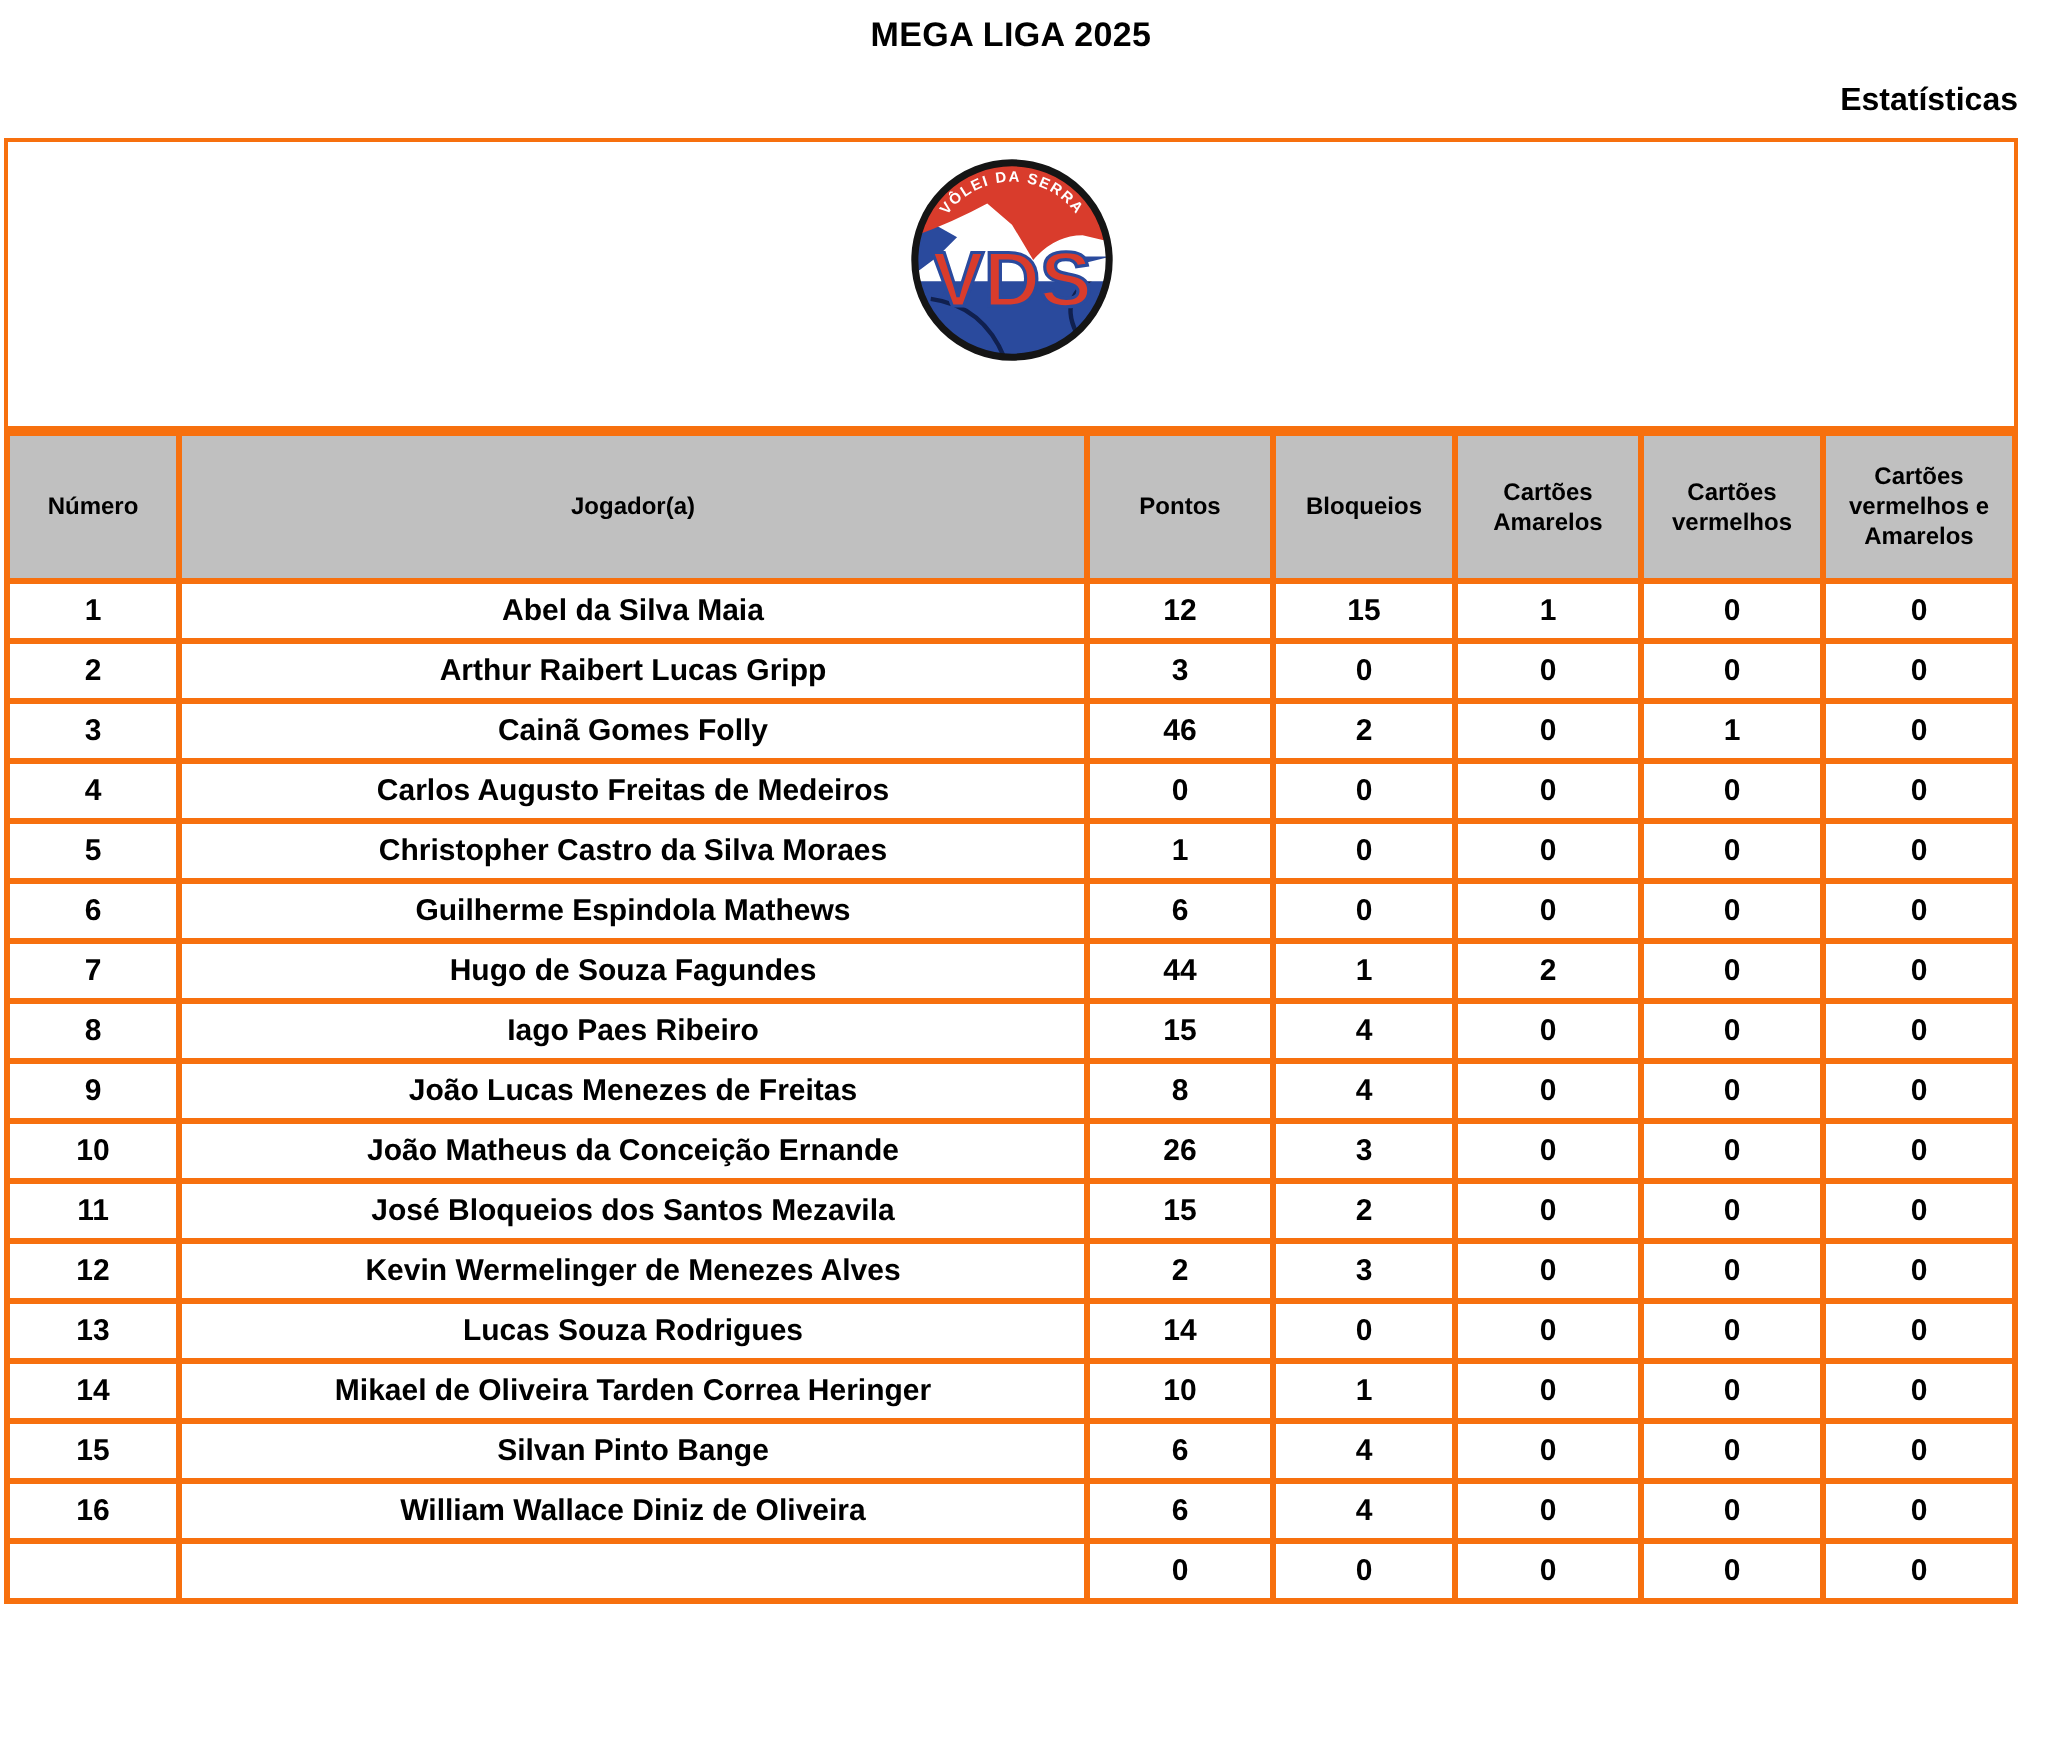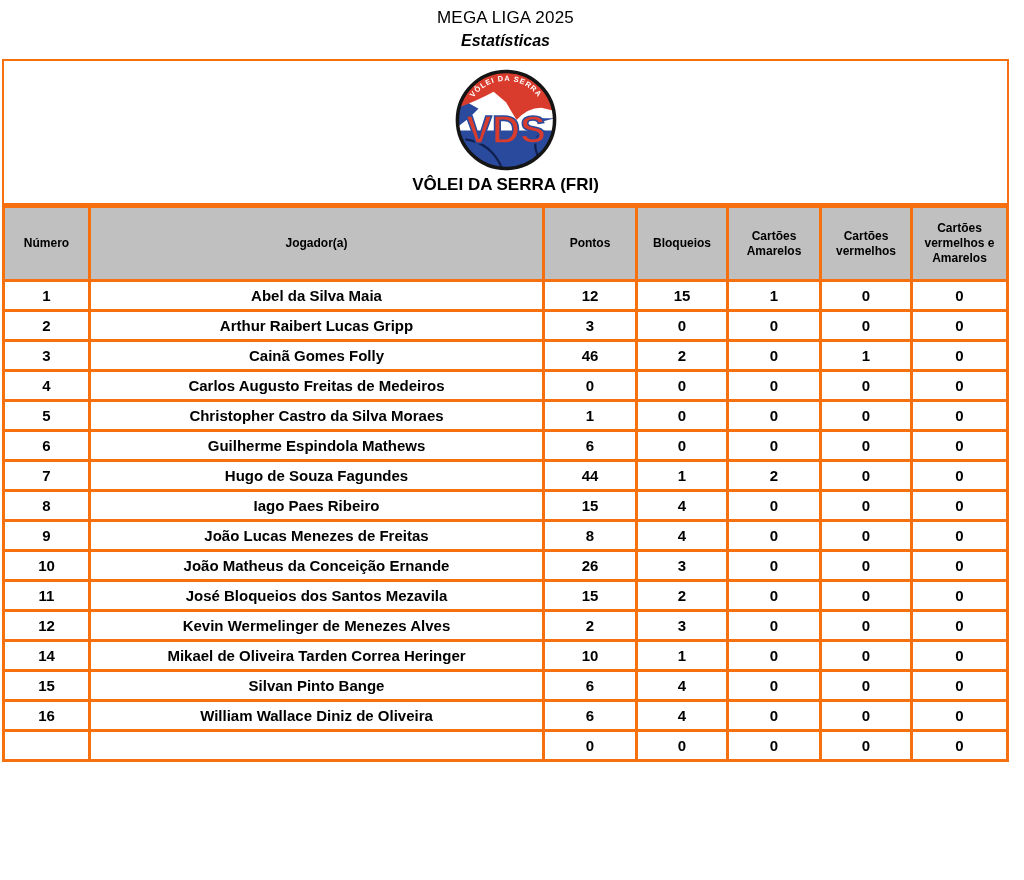--- a/index.html
+++ b/index.html
@@ -9,27 +9,26 @@
     --logo-blue:#2A4A9D;
   }
   *{box-sizing:border-box;}
   html,body{margin:0;padding:0;}
   body{
     width:1024px;height:880px;overflow:hidden;background:#ffffff;
     font-family:"Liberation Sans",sans-serif;color:#000;
   }
   .wrap{width:1007px;margin-left:2px;}
   .title{
-    text-align:center;font-size:17px;font-weight:normal;
+    text-align:center;font-size:17px;font-weight:bold;
     padding-top:8px;margin:0;letter-spacing:.2px;
   }
   .subtitle{
-    text-align:center;font-size:16px;font-weight:bold;
-    margin:4px 0 9px 0;
-    font-style:italic;
+    text-align:right;font-size:16px;font-weight:bold;
+    margin:14px 0 9px 0;
   }
   .teambox{
     border:2px solid var(--orange);
     height:146px;width:100%;
     text-align:center;padding-top:6px;
   }
   .logo-svg{display:block;margin:0 auto;width:106px;height:106px;}
   .teamname{font-size:17px;font-weight:bold;margin-top:2px;line-height:20px;}
   table.stats{
     width:100%;border-collapse:collapse;table-layout:fixed;
@@ -78,21 +77,20 @@
         <path d="M -5,50 Q 24,40 46,28 L 60,40 Q 66,50 72,60 Q 84,46 100,46 L 125,52 L 125,-5 L -5,-5 Z" style="fill:var(--logo-red)"></path>
 
         <text font-size="8.5" font-weight="bold" fill="#ffffff" letter-spacing="1">
           <textPath href="#arcpath" startOffset="50%" text-anchor="middle">VÔLEI DA SERRA</textPath>
         </text>
 
         <text x="60" y="86" font-size="44" font-weight="bold" text-anchor="middle" style="fill:var(--logo-red);stroke:var(--logo-blue);stroke-width:1.8">VDS</text>
       </g>
       <circle cx="60" cy="60" r="55" fill="none" stroke="#151515" stroke-width="4"></circle>
     </svg>
-    <div class="teamname">VÔLEI DA SERRA (FRI)</div>
   </div>
 
   <table class="stats">
     <colgroup>
       <col style="width:86px">
         <col style="width:454px">
         <col style="width:93px">
         <col style="width:91px">
       <col style="width:93px">
         <col style="width:91px">
@@ -212,20 +210,29 @@
       <tr>
         <td>12</td>
         <td>Kevin Wermelinger de Menezes Alves</td>
         <td>2</td>
         <td>3</td>
         <td>0</td>
         <td>0</td>
         <td>0</td>
       </tr>
       <tr>
+        <td>13</td>
+        <td>Lucas Souza Rodrigues</td>
+        <td>14</td>
+        <td>0</td>
+        <td>0</td>
+        <td>0</td>
+        <td>0</td>
+      </tr>
+      <tr>
         <td>14</td>
         <td>Mikael de Oliveira Tarden Correa Heringer</td>
         <td>10</td>
         <td>1</td>
         <td>0</td>
         <td>0</td>
         <td>0</td>
       </tr>
       <tr>
         <td>15</td>

